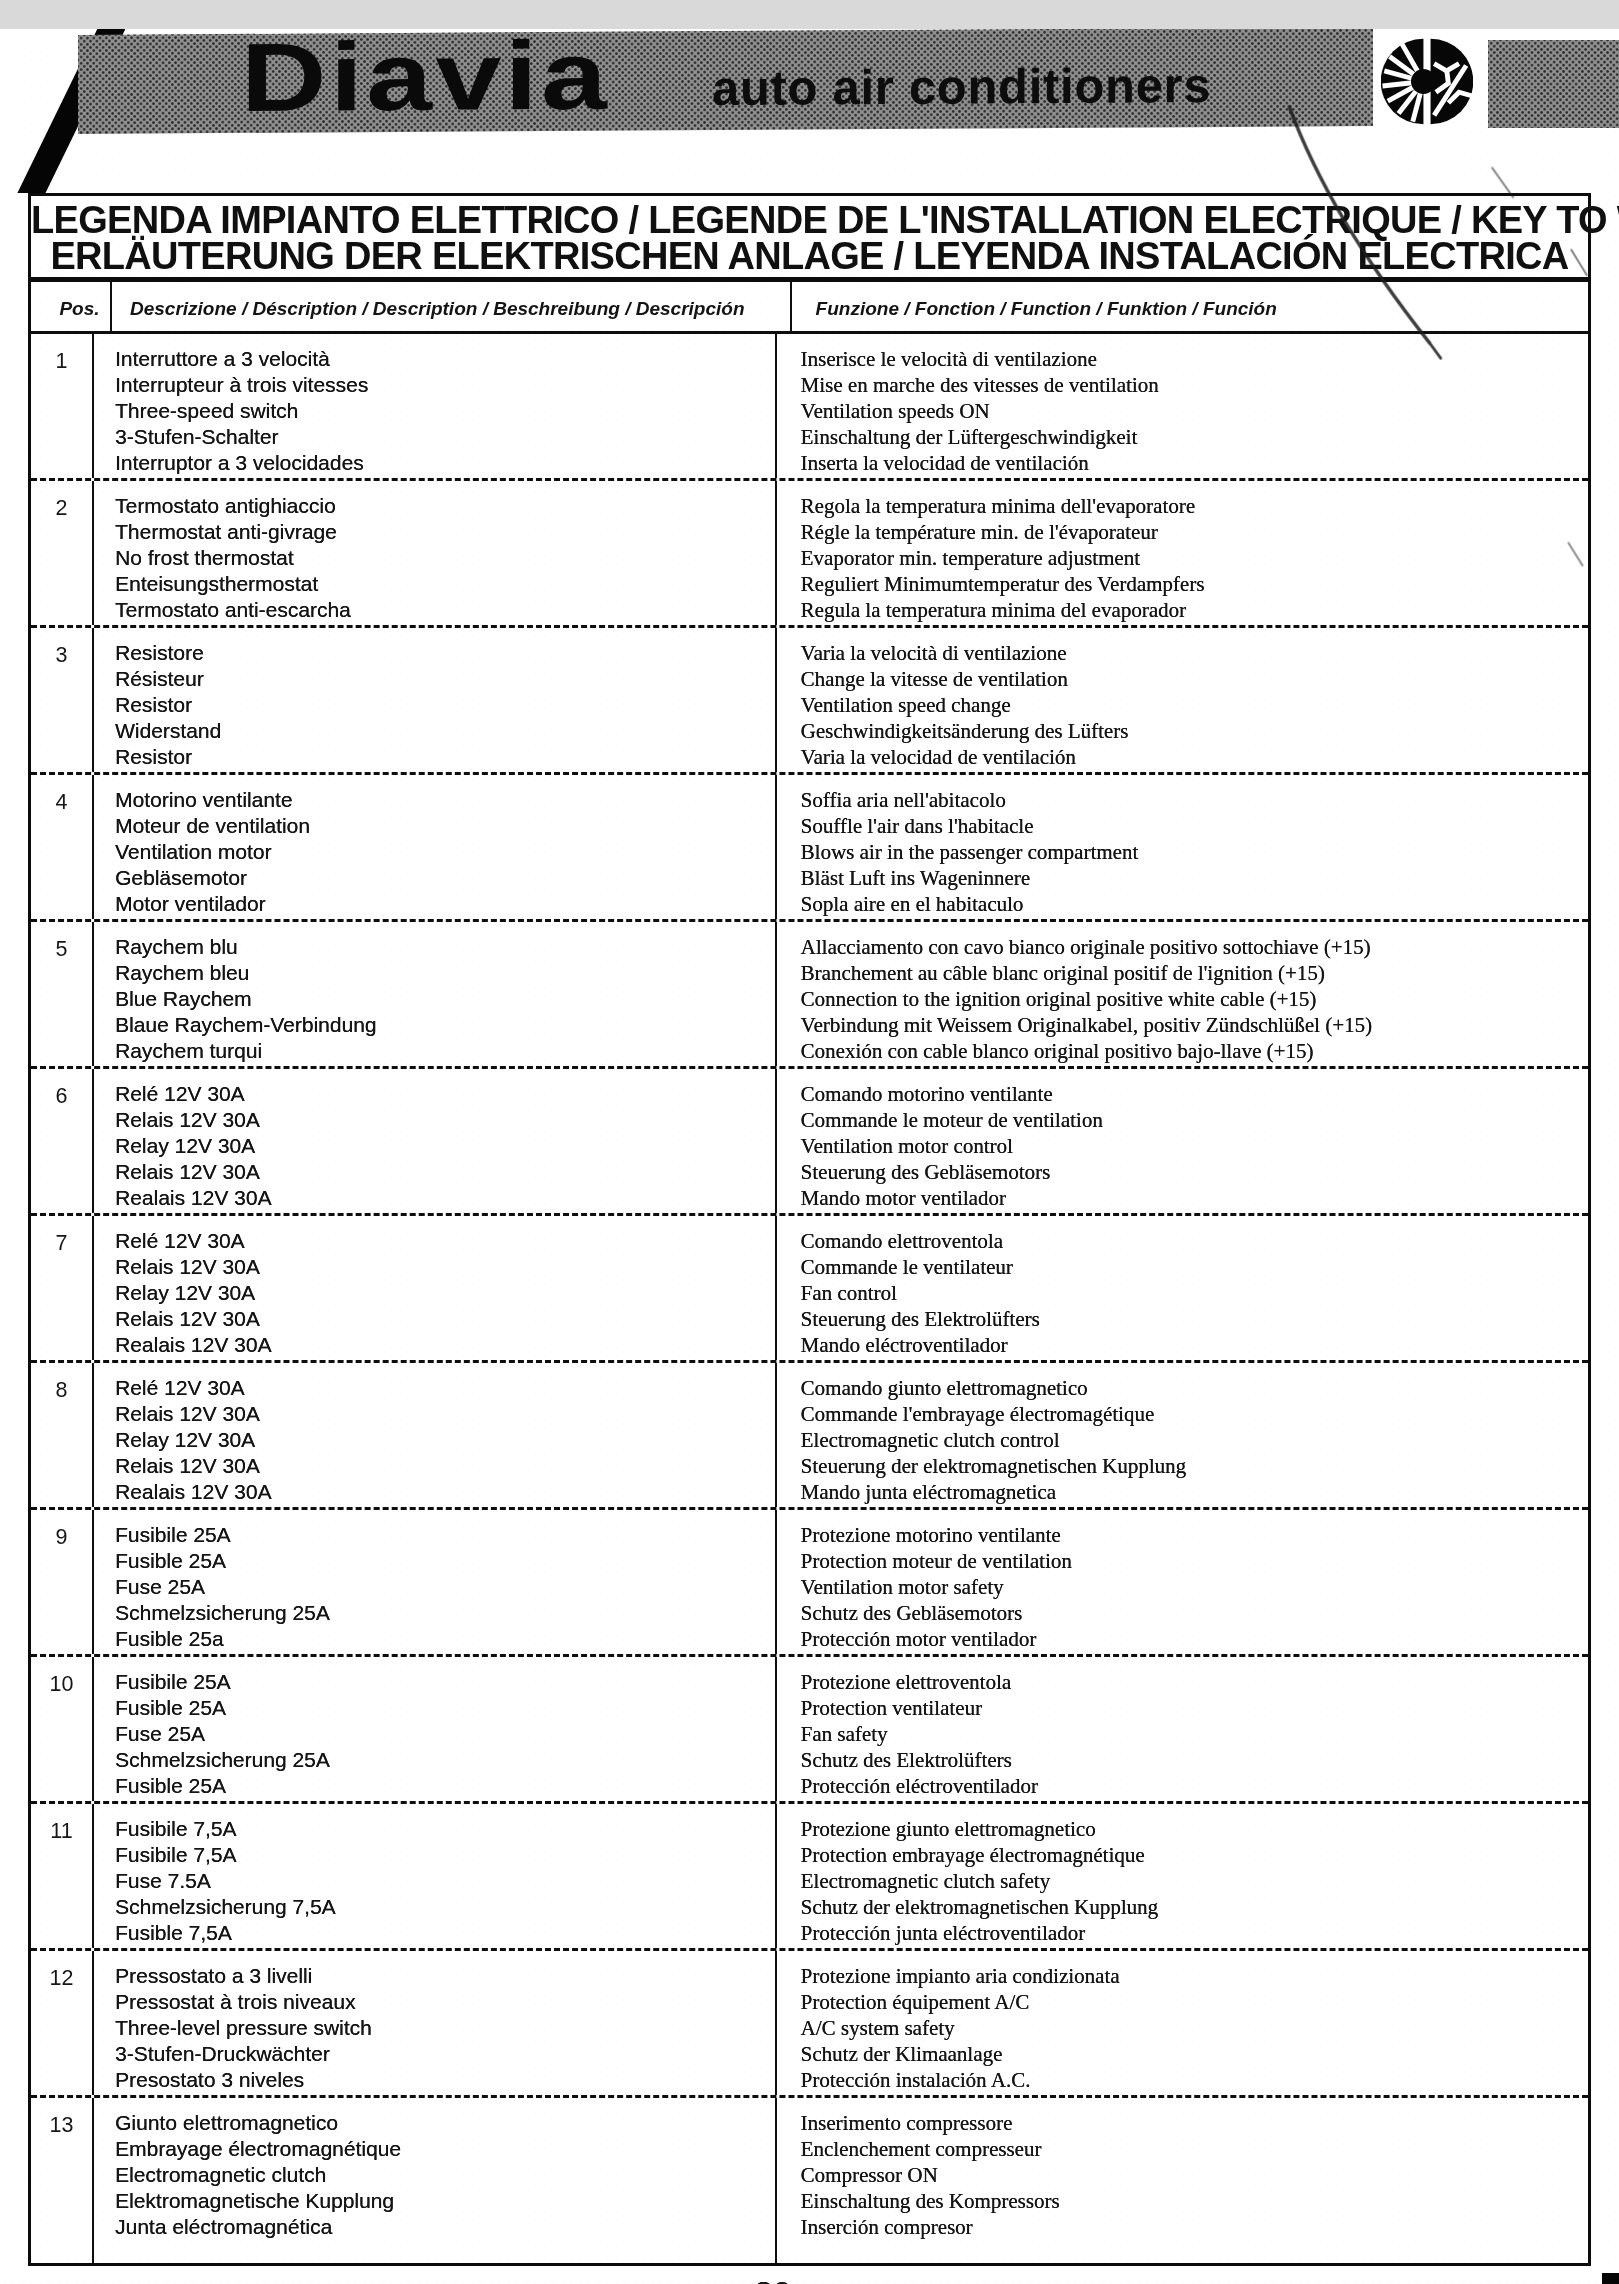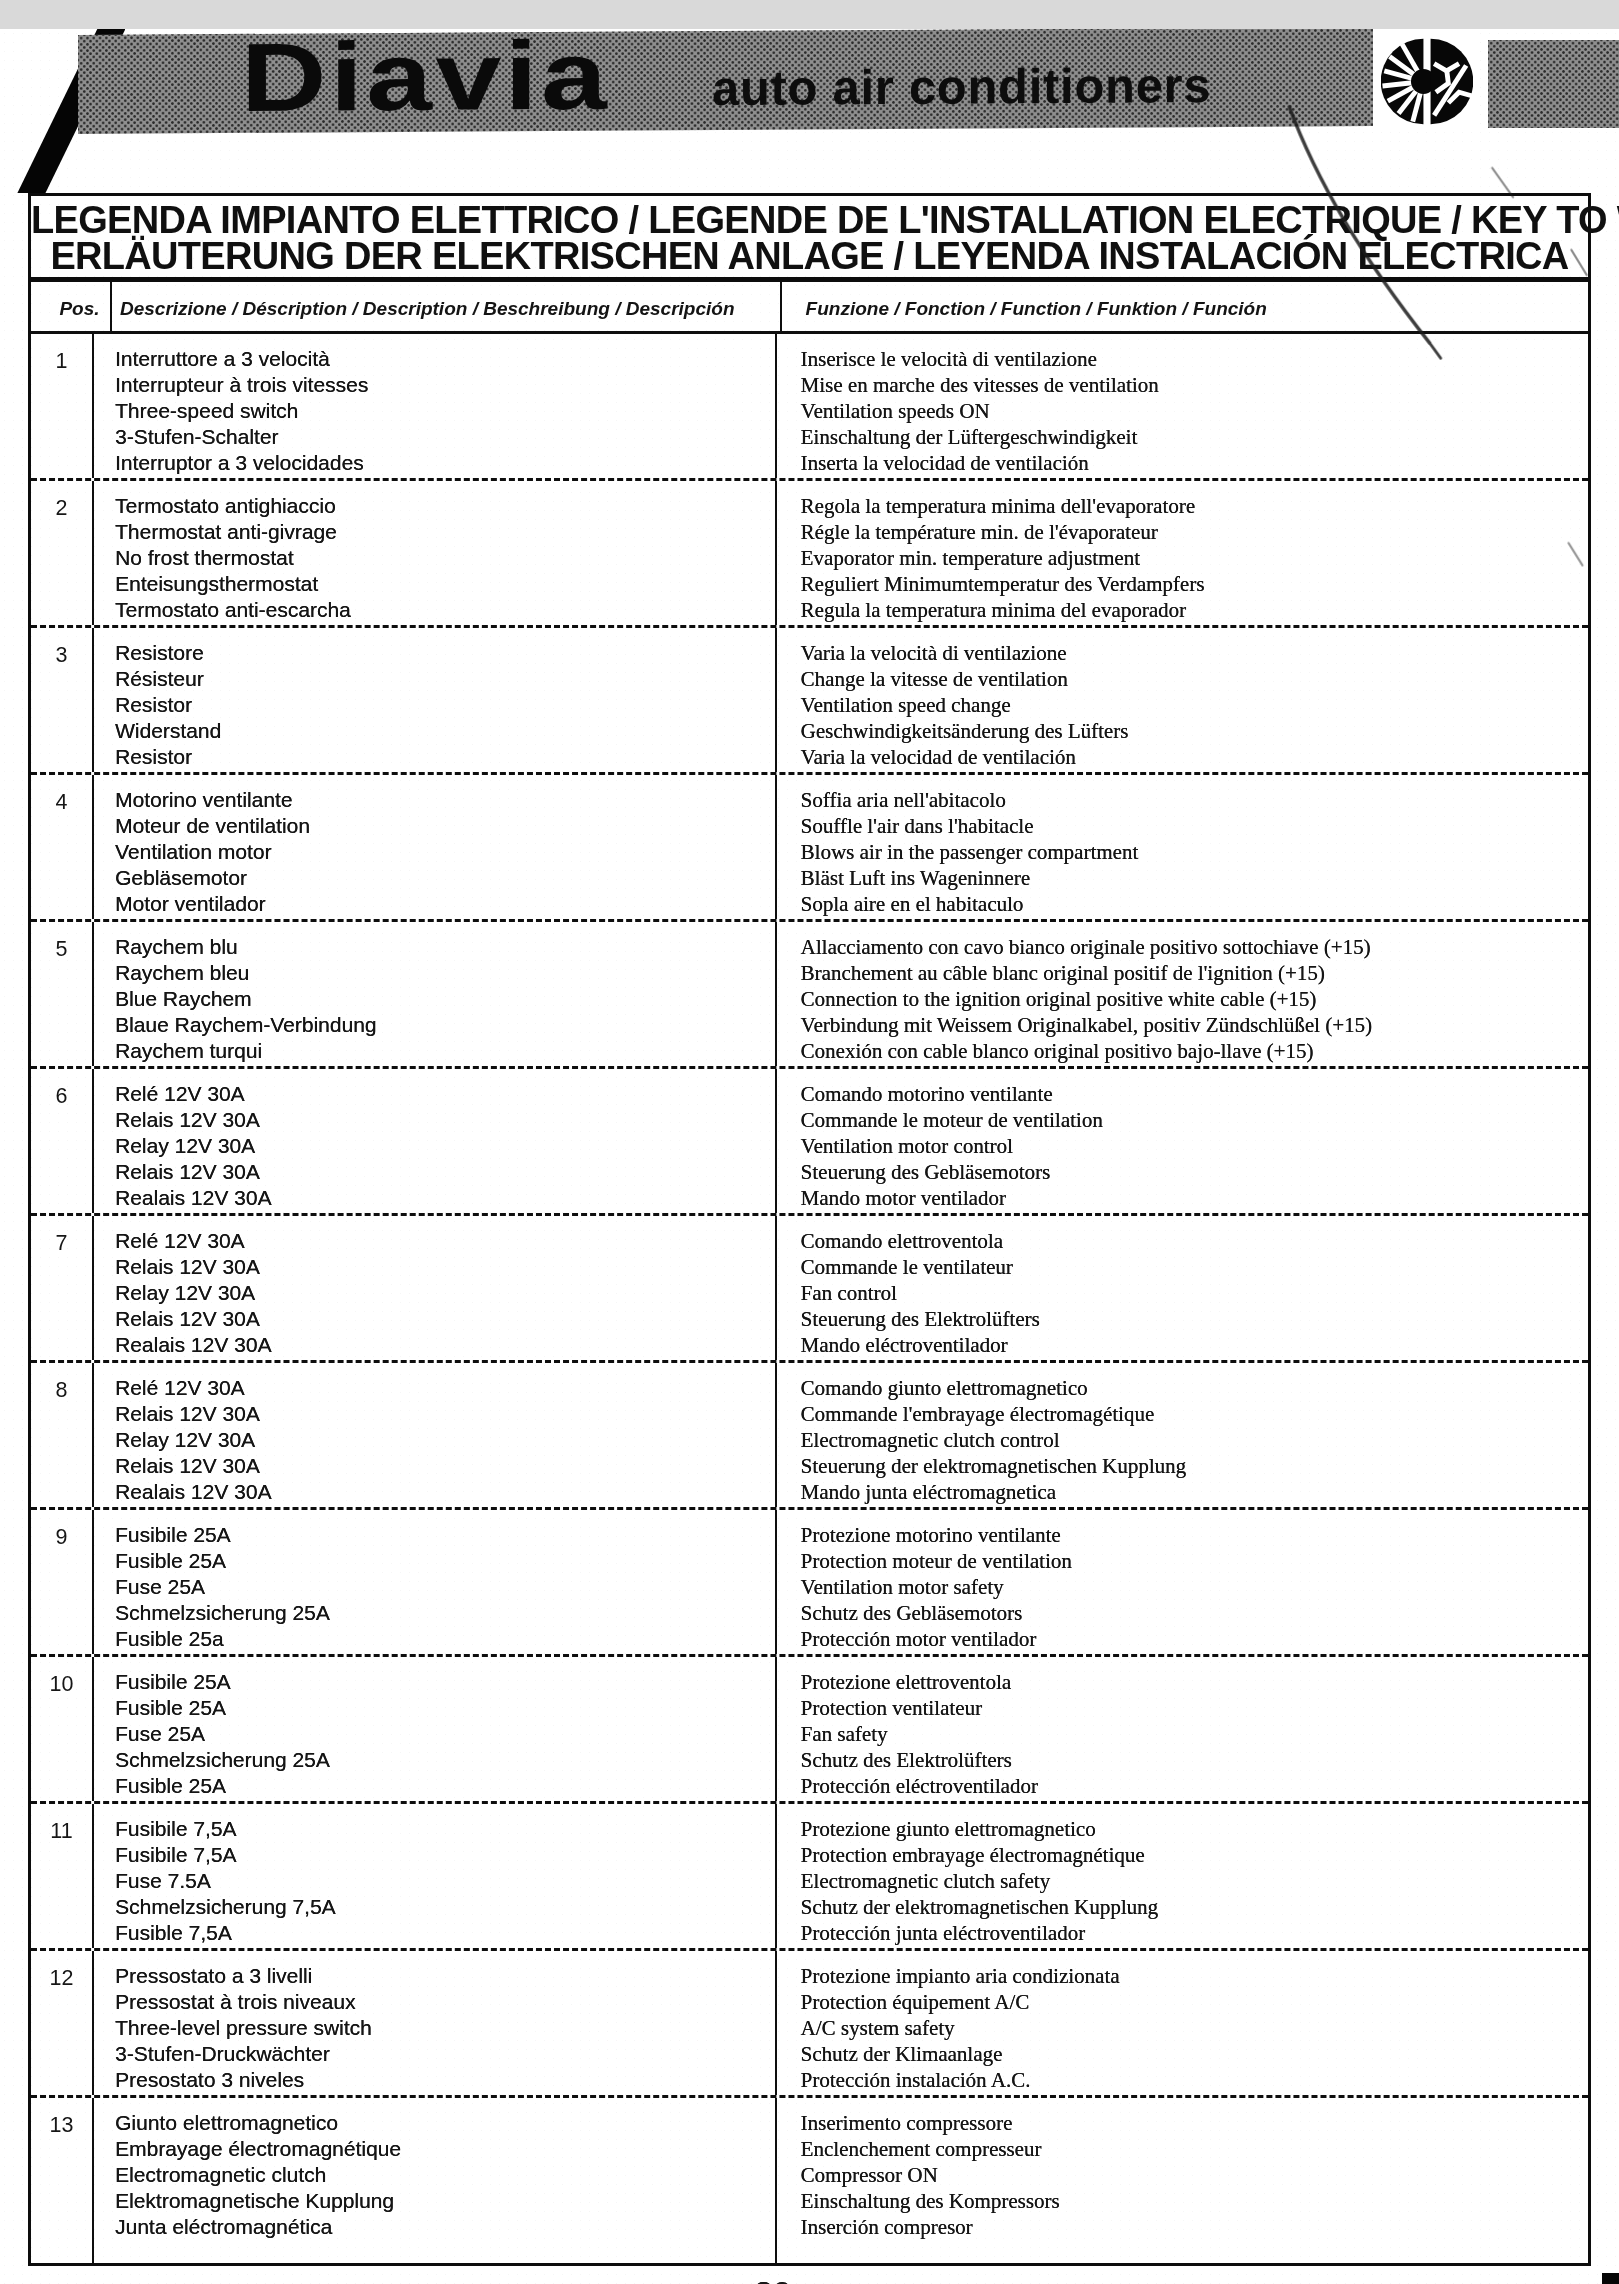--- a/index.html
+++ b/index.html
@@ -31,21 +31,21 @@
     display:flex;align-items:center;justify-content:center;}
   
   .legend{position:absolute;left:28px;top:164px;width:1557px;border:3.5px solid #0c0c0c;background:transparent;}
   .title-sec{height:75px;border-bottom:5.6px solid #0c0c0c;text-align:center;padding-top:5.6px;}
   .title-line{font-size:38px;font-weight:bold;letter-spacing:-0.7px;line-height:36px;white-space:nowrap;color:#101010;}
   .head-sec{display:flex;height:49px;border-bottom:3.5px solid #0e0e0e;}
   .h-cell{font-size:19px;font-weight:bold;font-style:italic;padding-top:16.7px;color:#141414;white-space:nowrap;padding-left:18px;}
   .col-pos{width:61px;border-right:2.8px solid #0e0e0e;text-align:center;flex:none;}
   .col-desc{width:660px;border-right:2.8px solid #0e0e0e;flex:none;}
   .col-func{flex:1;}
-  .h-desc{padding-left:8px;}
+  .h-desc{padding-left:18px;}
   .h-func{padding-left:23.6px;border-radius:17px;}
   .trow{display:flex;height:144px;border-bottom:3.5px dashed #0e0e0e;}
   .trow.last{height:165px;border-bottom:none;}
   .c-pos{width:61px;flex:none;border-right:2.8px solid #0e0e0e;text-align:center;
     font-size:21.5px;padding-top:15.3px;color:#161616;}
   .c-desc{width:660px;flex:none;border-right:2.8px solid #0e0e0e;padding:12.5px 0 0 21px;}
   .c-func{flex:1;padding:12.5px 0 0 23.6px;font-family:Liberation Serif, serif;}
   .line{font-size:21px;line-height:26px;white-space:nowrap;color:#151515;
     text-shadow:0.2px 0 0 currentColor;}
   

